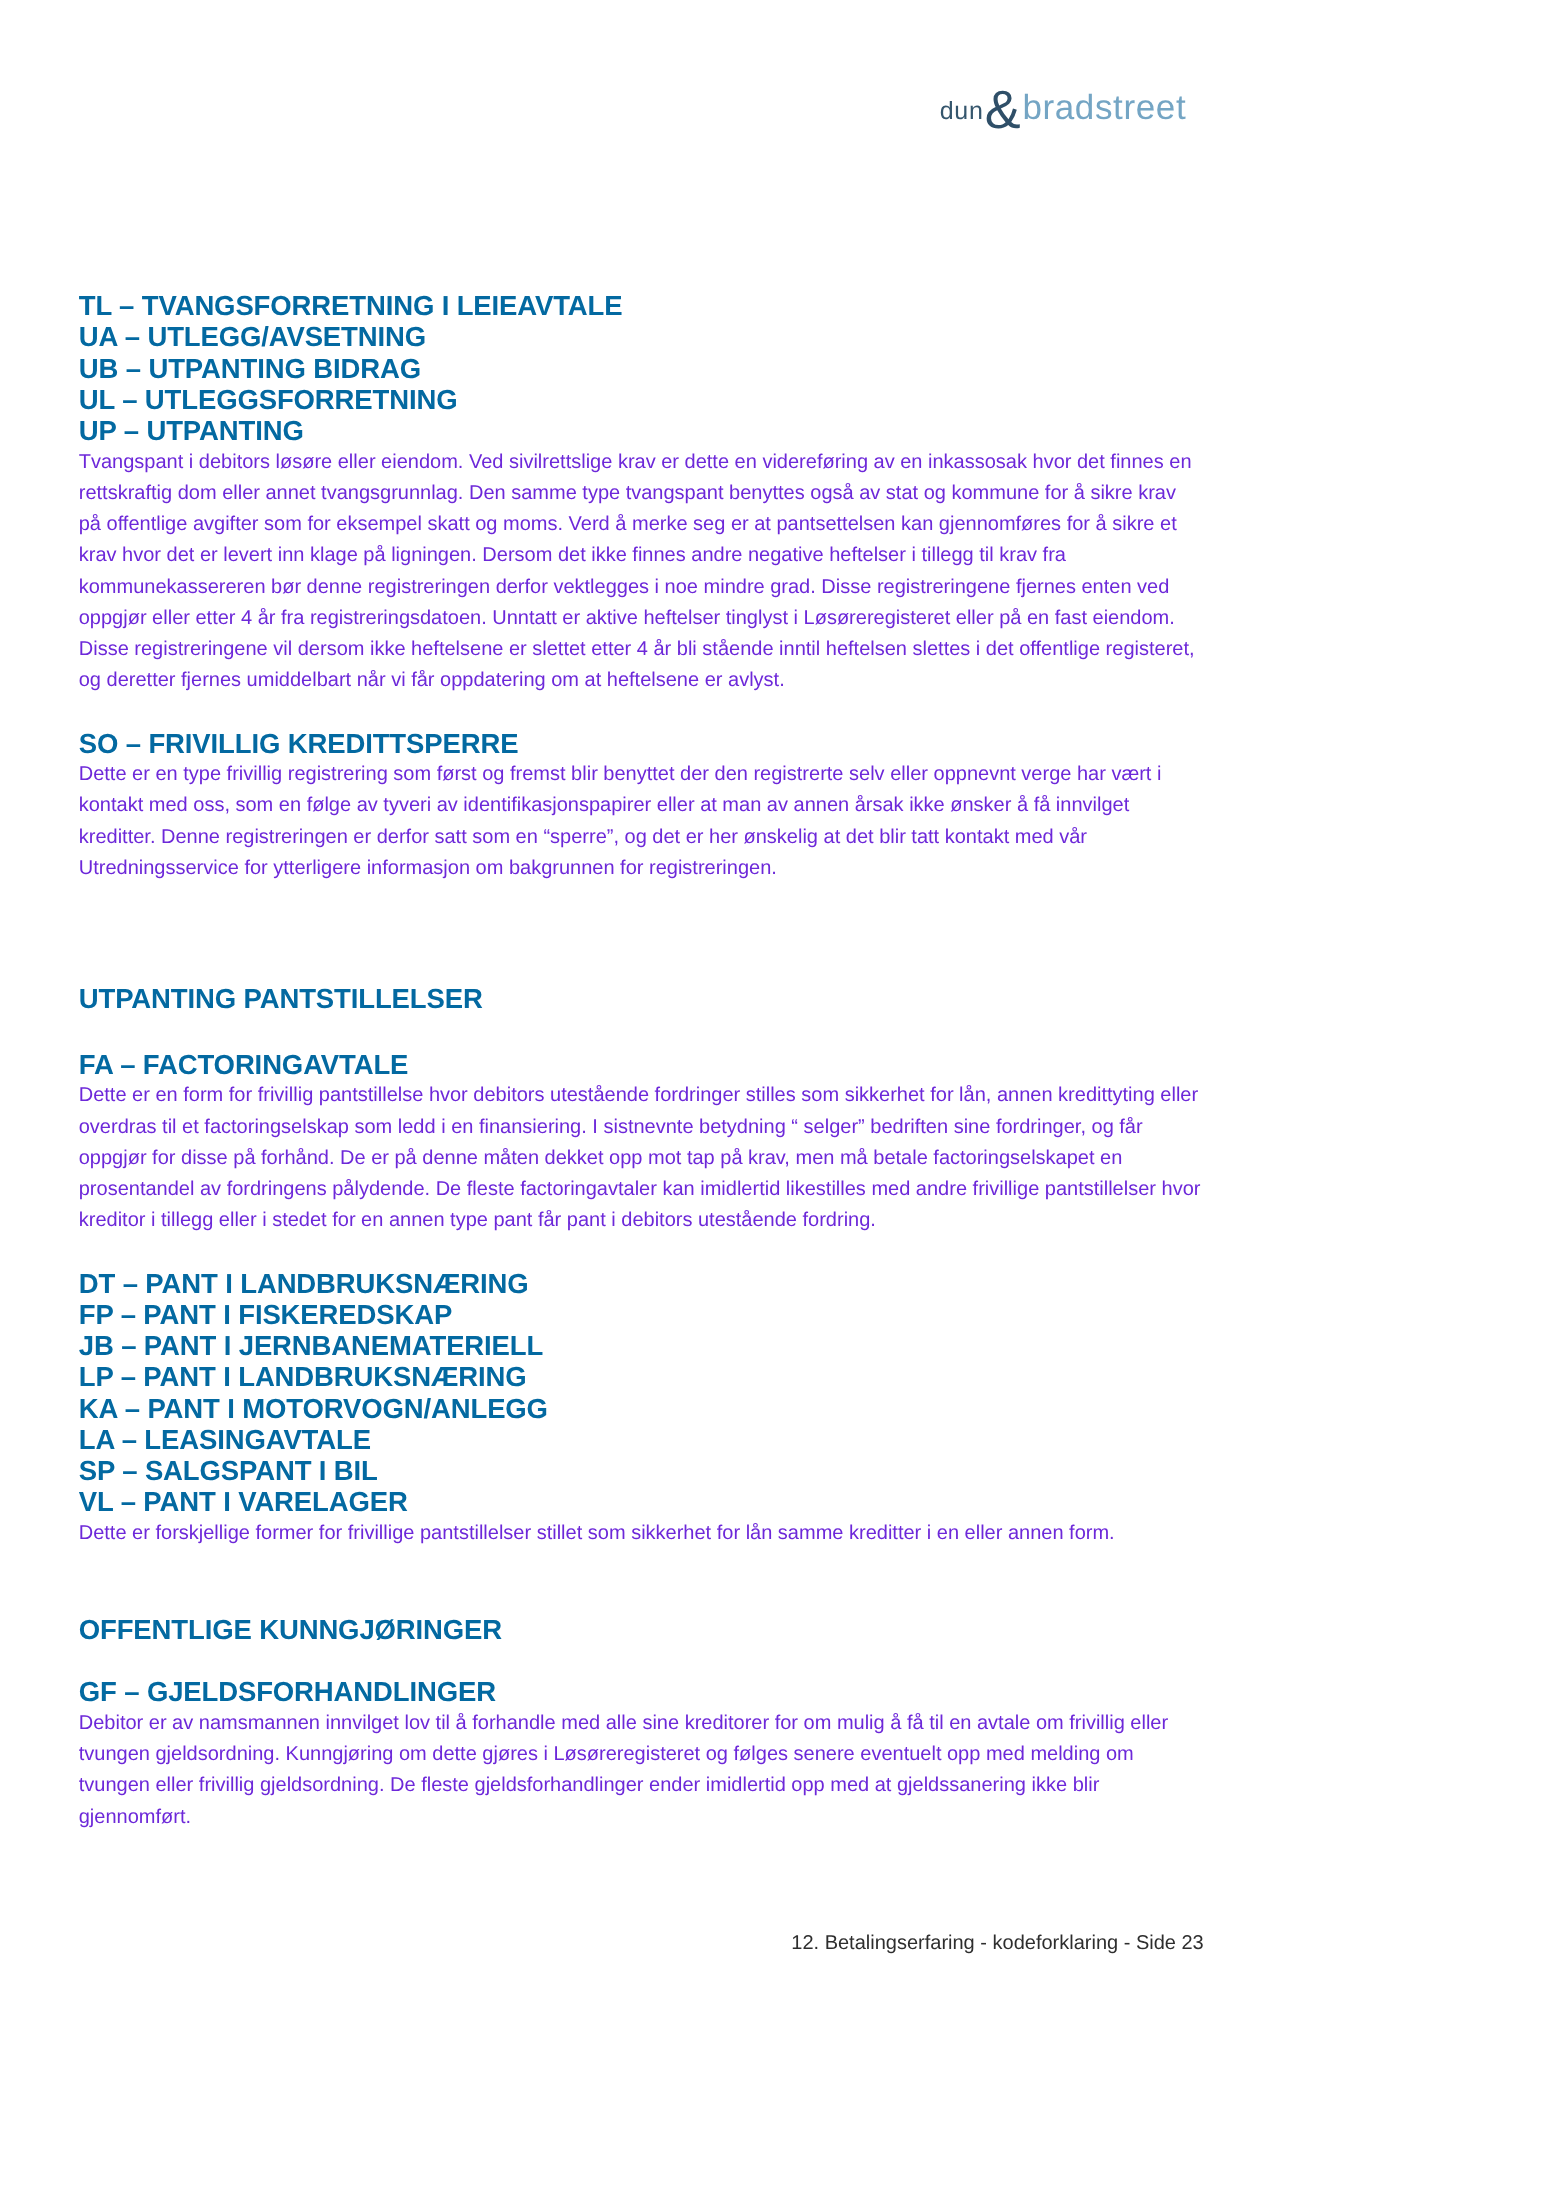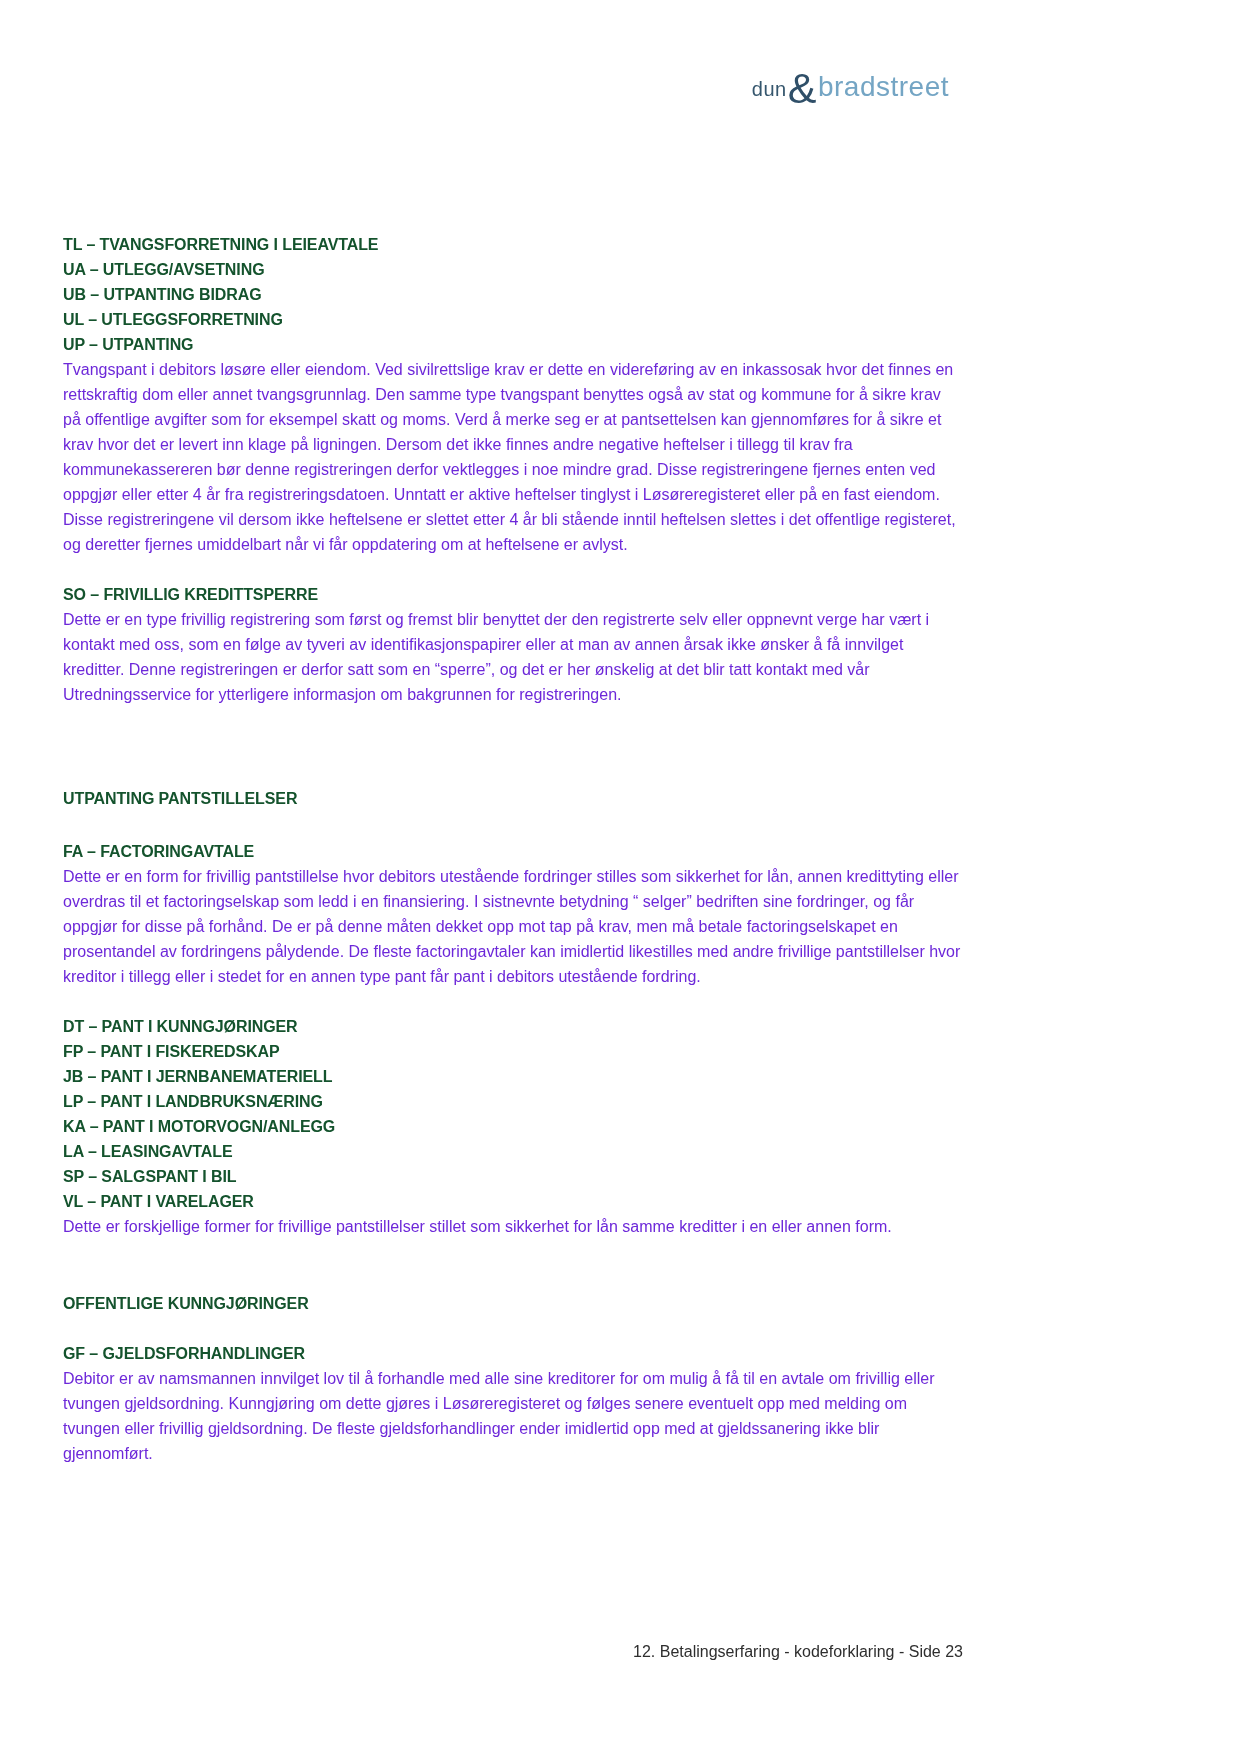--- a/index.html
+++ b/index.html
@@ -7,34 +7,34 @@
   body { font-family: "Liberation Sans", sans-serif; position: relative; }
 
   .logo { position: absolute; top: 64px; right: 292px; white-space: nowrap; letter-spacing: 0.5px; }
   .logo-dun { font-size: 20px; color: #35566D; }
   .logo-amp { font-size: 43px; color: #2F4F68; font-weight: 400; vertical-align: -7px; margin: 0 1px; }
   .logo-bradstreet { font-size: 28px; color: #74A5C4; }
 
   .content { position: absolute; left: 63px; top: 232px; width: 900px; }
 
   .code-line, .section-heading {
-    font-size: 16px; font-weight: 700; line-height: 25px;
-    color: #14532d; letter-spacing: -0.1px;
+    font-size: 22px; font-weight: 700; line-height: 25px;
+    color: #0369a1; letter-spacing: -0.1px;
   }
   .body-text { font-size: 16px; line-height: 25px; color: #6d28d9; }
 
   .mt-so        { margin-top: 25px; }
   .mt-frivillige{ margin-top: 79px; }
   .mt-fa        { margin-top: 28px; }
   .mt-codes2    { margin-top: 25px; }
   .mt-off       { margin-top: 52px; }
   .mt-gf        { margin-top: 25px; }
 
   .footer {
-    position: absolute; top: 1643px; right: 278px;
+    position: absolute; top: 1546px; right: 278px;
     font-size: 16px; color: #2E2E2E;
   }
 </style>
 </head>
 <body>
 
 <div class="page">
 
   <div class="logo">
     <span class="logo-dun">dun</span><span class="logo-amp">&amp;</span><span class="logo-bradstreet">bradstreet</span>
@@ -53,21 +53,21 @@
 
     <div class="code-line mt-so">SO – FRIVILLIG KREDITTSPERRE</div>
     <p class="body-text">Dette er en type frivillig registrering som først og fremst blir benyttet der den registrerte selv eller oppnevnt verge har vært i kontakt med oss, som en følge av tyveri av identifikasjonspapirer eller at man av annen årsak ikke ønsker å få innvilget kreditter. Denne registreringen er derfor satt som en “sperre”, og det er her ønskelig at det blir tatt kontakt med vår Utredningsservice for ytterligere informasjon om bakgrunnen for registreringen.</p>
 
     <div class="section-heading mt-frivillige">UTPANTING PANTSTILLELSER</div>
 
     <div class="code-line mt-fa">FA – FACTORINGAVTALE</div>
     <p class="body-text">Dette er en form for frivillig pantstillelse hvor debitors utestående fordringer stilles som sikkerhet for lån, annen kredittyting eller overdras til et factoringselskap som ledd i en finansiering. I sistnevnte betydning “ selger” bedriften sine fordringer, og får oppgjør for disse på forhånd. De er på denne måten dekket opp mot tap på krav, men må betale factoringselskapet en prosentandel av fordringens pålydende. De fleste factoringavtaler kan imidlertid likestilles med andre frivillige pantstillelser hvor kreditor i tillegg eller i stedet for en annen type pant får pant i debitors utestående fordring.</p>
 
     <div class="code-block mt-codes2">
-      <div class="code-line">DT – PANT I KUNNGJØRINGER</div>
+      <div class="code-line">DT – PANT I LANDBRUKSNÆRING</div>
       <div class="code-line">FP – PANT I FISKEREDSKAP</div>
       <div class="code-line">JB – PANT I JERNBANEMATERIELL</div>
       <div class="code-line">LP – PANT I LANDBRUKSNÆRING</div>
       <div class="code-line">KA – PANT I MOTORVOGN/ANLEGG</div>
       <div class="code-line">LA – LEASINGAVTALE</div>
       <div class="code-line">SP – SALGSPANT I BIL</div>
       <div class="code-line">VL – PANT I VARELAGER</div>
     </div>
     <p class="body-text">Dette er forskjellige former for frivillige pantstillelser stillet som sikkerhet for lån samme kreditter i en eller annen form.</p>
 

